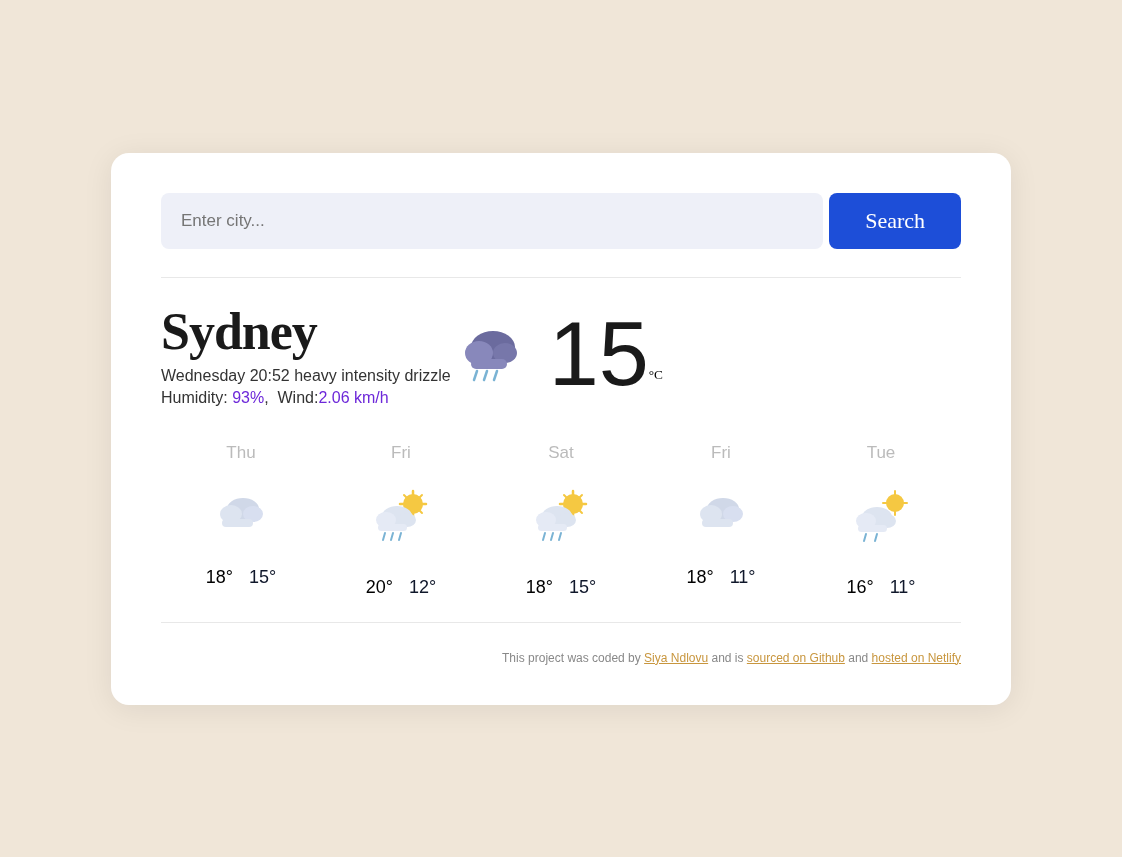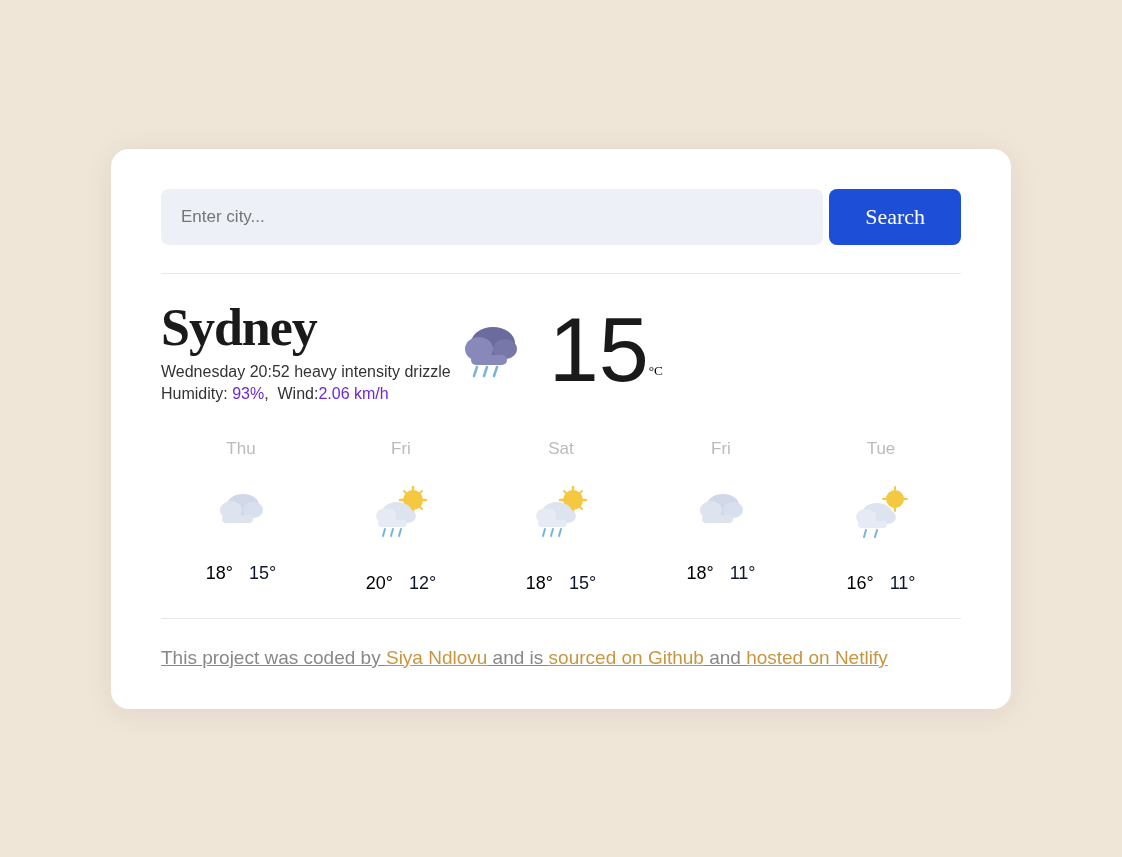--- a/index.html
+++ b/index.html
@@ -132,25 +132,24 @@
       font-family: sans-serif;
       font-weight: 500;
     }
     .temp-low {
       color: #0f172a;
       font-size: 18px;
       font-family: sans-serif;
     }
     
     .footer {
-      text-align: left;
-      font-size: 19px;
+      text-align: right;
+      font-size: 12px;
       color: #888;
       font-family: sans-serif;
-      text-decoration: underline;
     }
     .footer a {
       color: #c8963e;
       text-decoration: underline;
     }
   </style>
 </head>
 <body>
 
 <div class="card">

